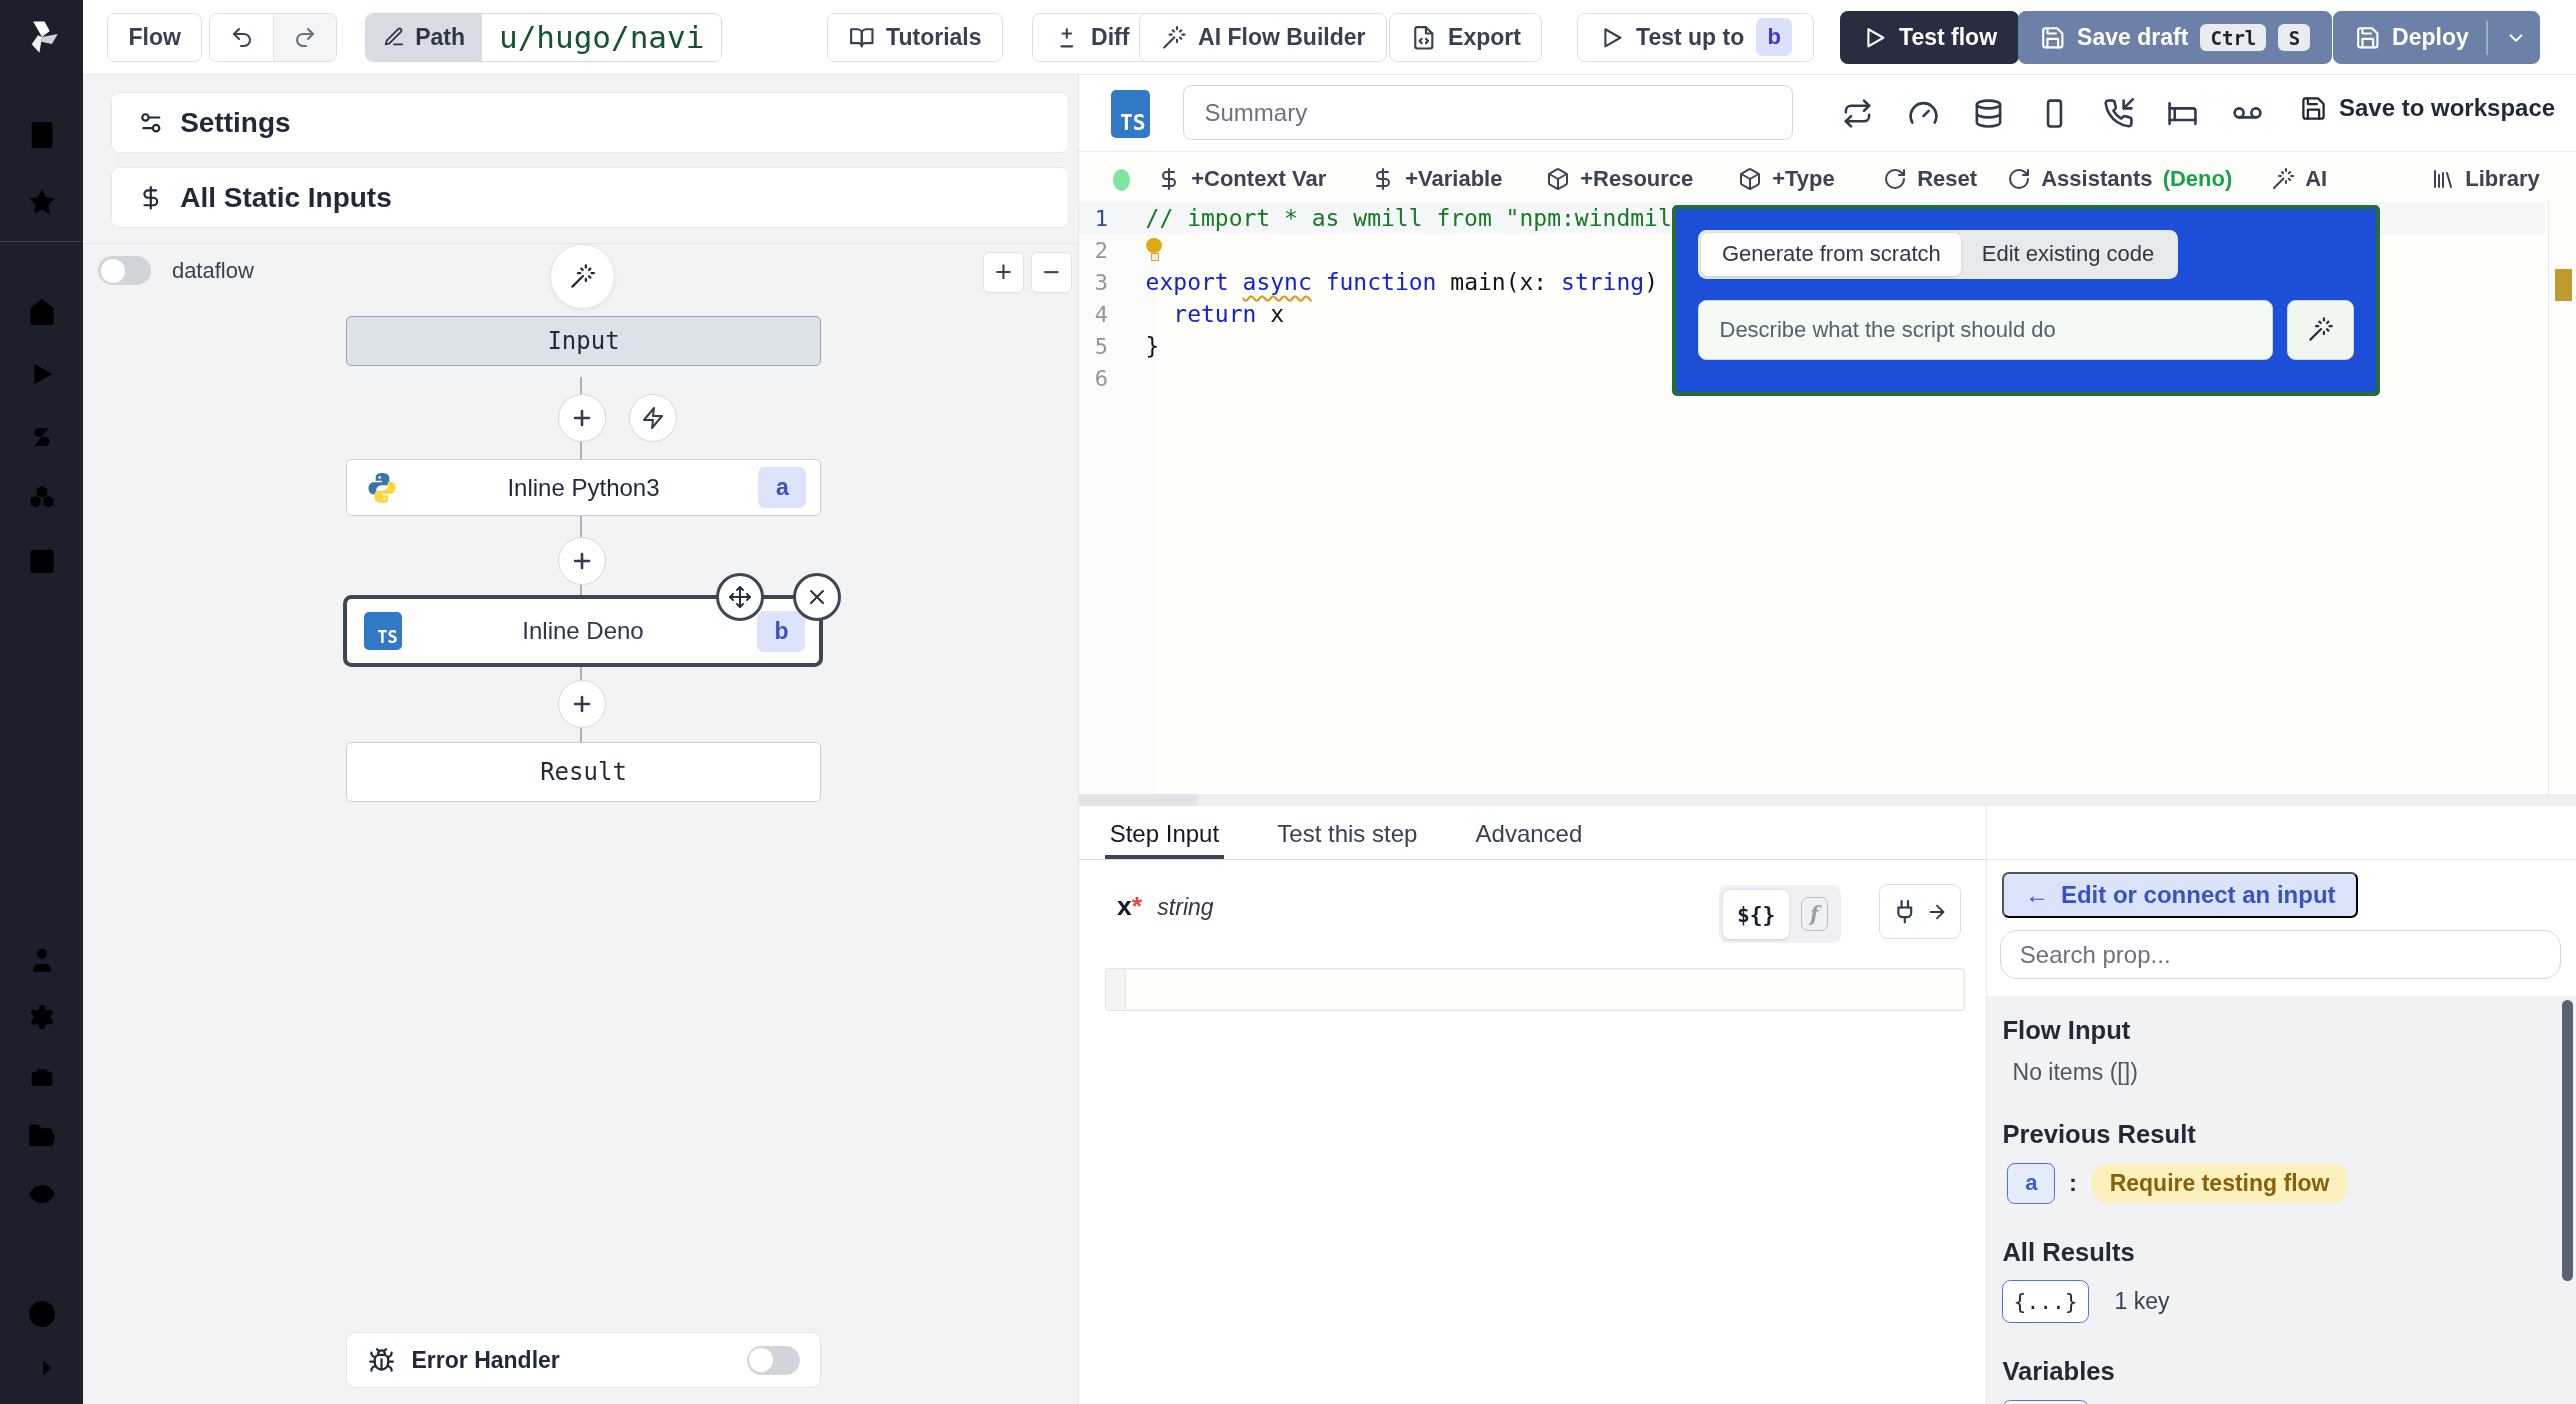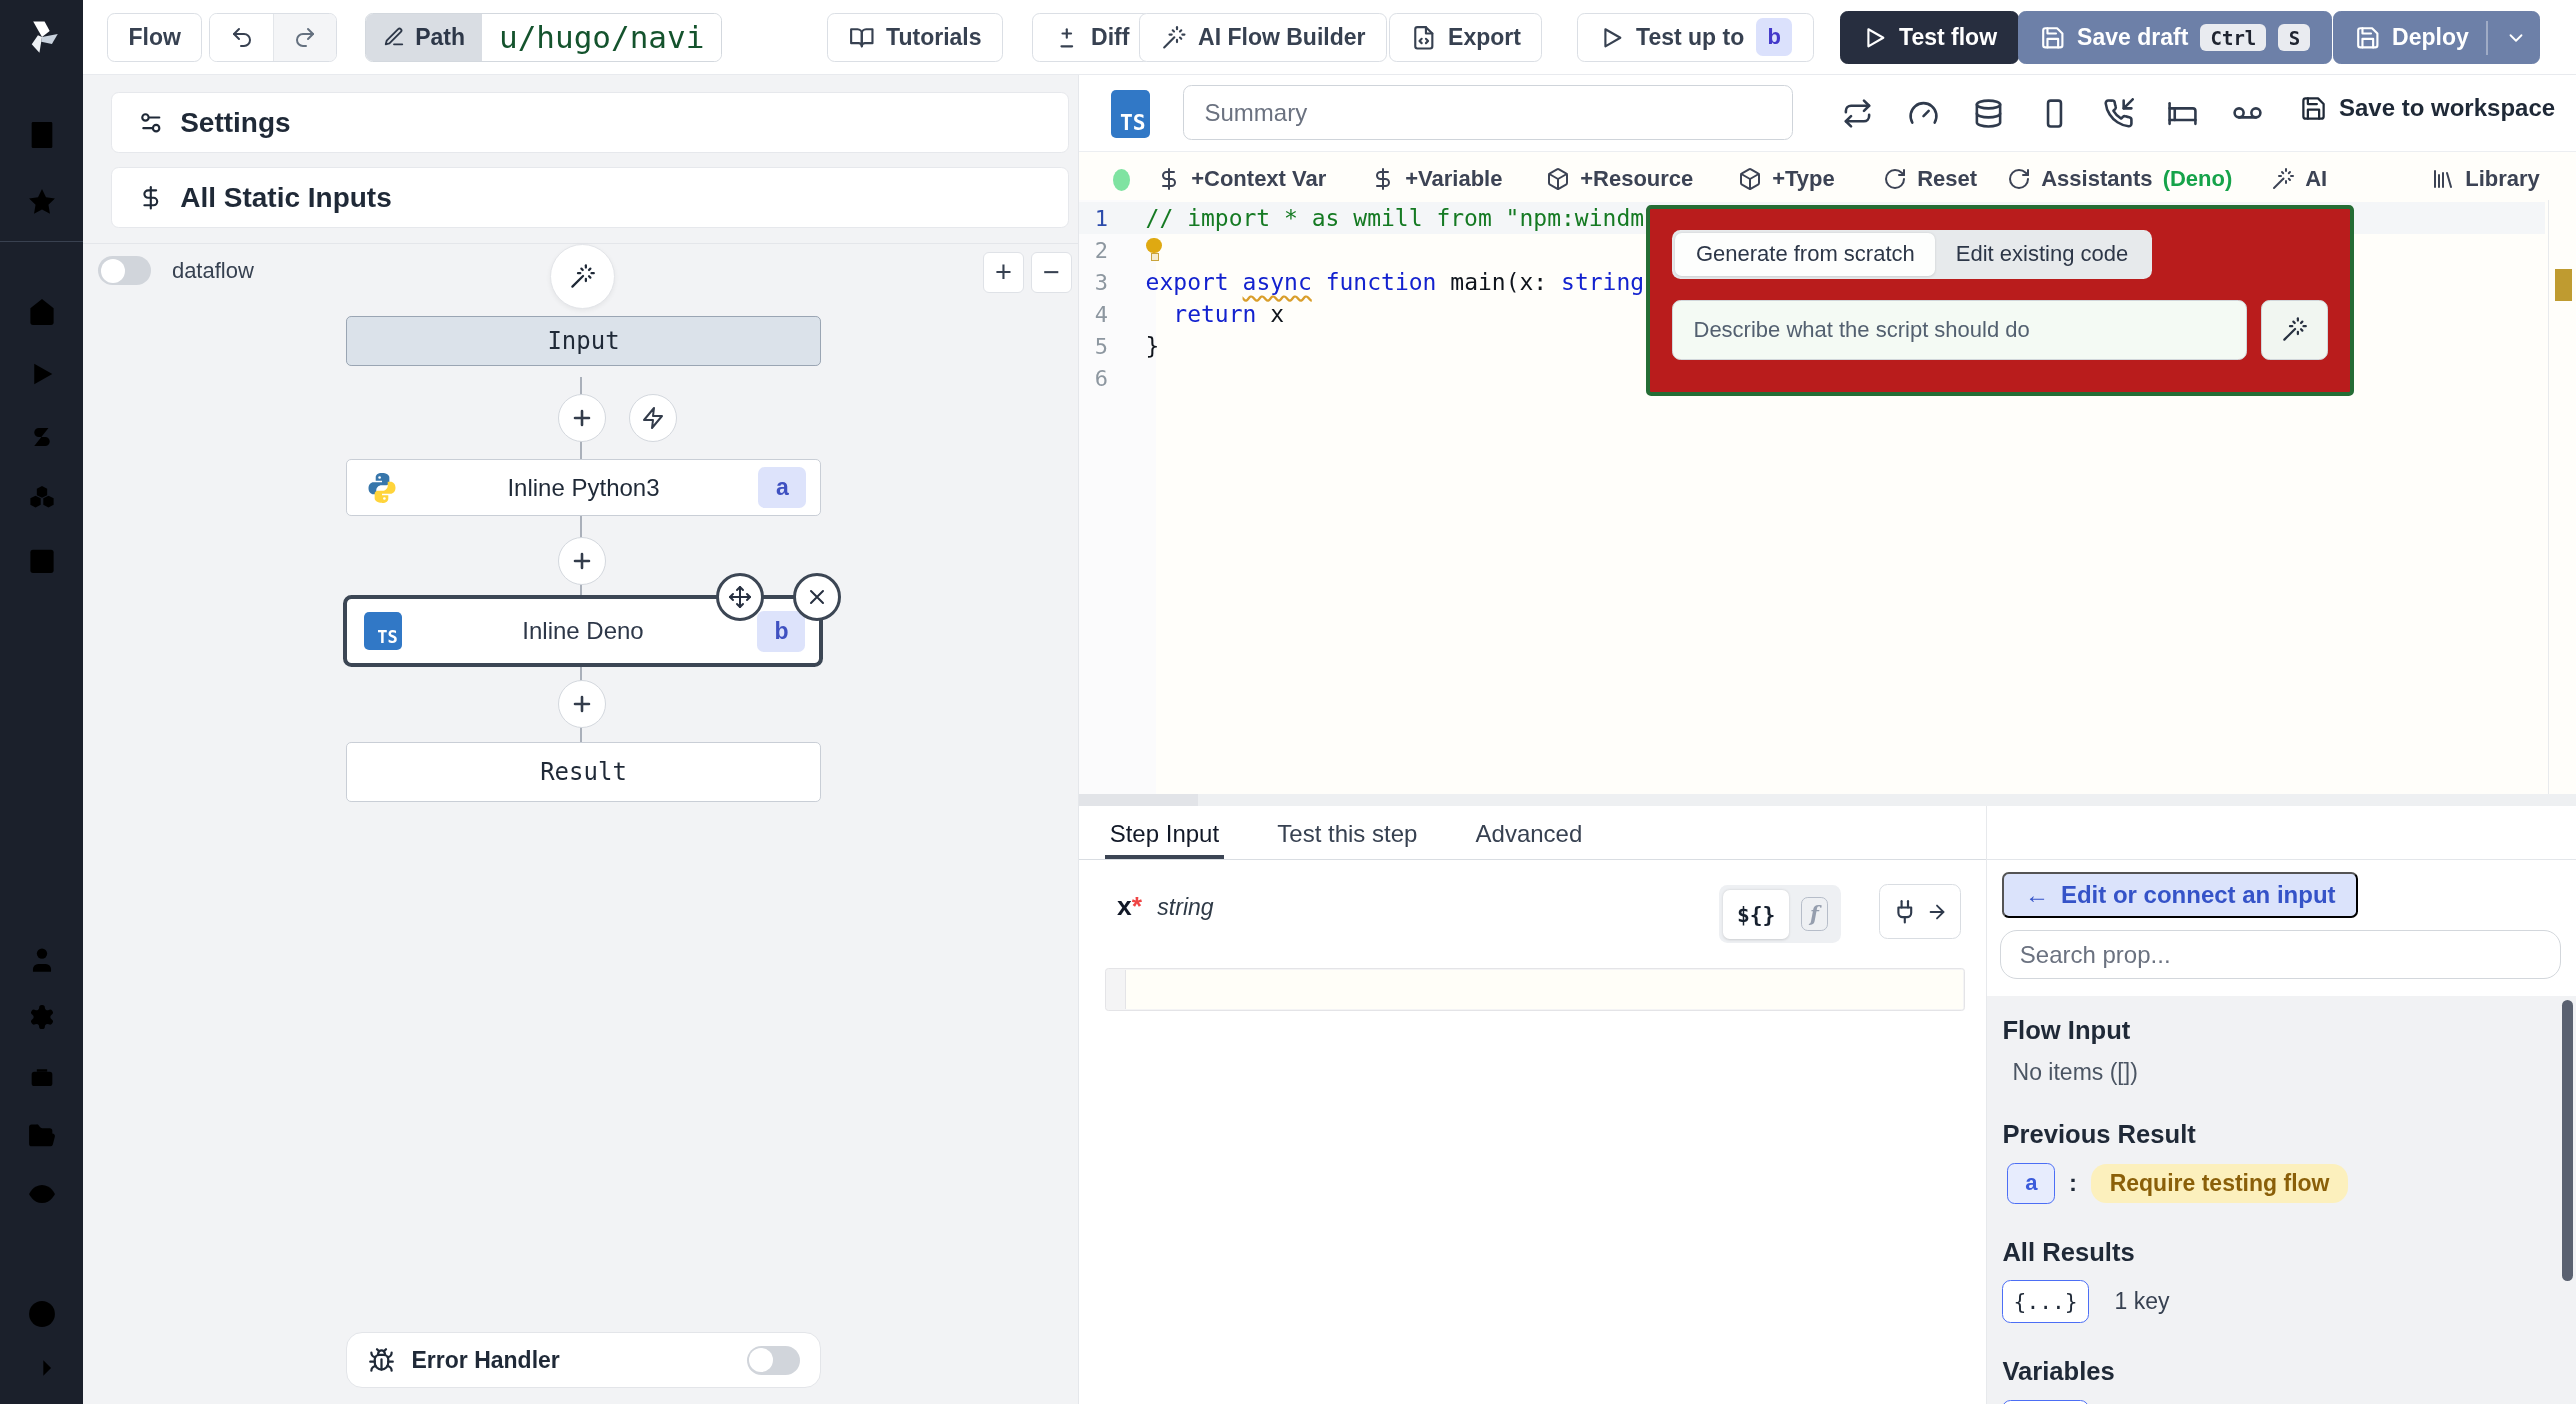--- a/index.html
+++ b/index.html
@@ -54,21 +54,21 @@
     display:flex; align-items:center; justify-content:center; color:#333c4b; cursor:pointer; z-index:3; }
   .gcircle .ic { width:24px; height:24px; }
   .sel-wrap { position:absolute; left:260px; top:520px; width:480px; height:72px; border:4.3px solid #3c4654; border-radius:8.5px; background:#fff;
     display:flex; align-items:center; cursor:pointer; }
   .node-icon { position:absolute; left:17px; width:36px; height:36px; }
   .ts-sq { background:#3178c6; color:#fff; border-radius:5.1px; display:flex; align-items:flex-end; justify-content:flex-end;
     font-weight:700; font-family:"DejaVu Sans Mono",monospace; padding:2.6px 4.3px; }
   .node-badge { position:absolute; right:13.6px; display:inline-flex; align-items:center; justify-content:center;
     width:48px; height:41px; background:#dde3fb; color:#3f51c1; border-radius:6.8px; font-weight:700; font-size:23px; }
   .sel-ctl { border-width:3.4px !important; border-color:#3c4654 !important; color:#273040; }
-  .errcard { position:absolute; left:263px; top:1257px; width:475px; height:56px; background:#fff; border:1.7px solid #e3e5e9; border-radius:16px;
+  .errcard { position:absolute; left:263px; top:1257px; width:475px; height:56px; background:#fff; border:1.7px solid #e3e5e9; border-radius:9px;
     display:flex; align-items:center; gap:17px; padding:0 20.5px; font-size:23px; font-weight:700; color:#1f2937; }
   .errcard .toggle { margin-left:auto; }
 
   
   .editor { position:absolute; left:1079px; top:75px; width:1497px; height:731px; background:#fffefa; }
   .ed-row1 { position:absolute; left:0; top:0; right:0; height:77px; background:#fff; border-bottom:1.7px solid #eceef1; }
   .ts-badge { position:absolute; left:32px; top:14.5px; width:39px; height:48px; font-size:21.3px; }
   .summary-input { position:absolute; left:104px; top:10.2px; width:610px; height:55px; border:1.7px solid #cfd4da; border-radius:8.5px;
     padding:0 20.5px; font-size:24px; color:#1f2937; background:#fff; outline:none; }
   .summary-input::placeholder { color:#6b7280; }
@@ -91,21 +91,21 @@
   .tk-sq { text-decoration:underline; text-decoration-style:wavy; text-decoration-color:#d99e2b; text-underline-offset:5.1px; }
   .bulb { display:inline-block; width:17px; height:24px; position:relative; }
   .bulb::before { content:""; position:absolute; top:0; left:0.9px; width:15.4px; height:15.4px; border-radius:50%; background:#dfa912; }
   .bulb::after { content:""; position:absolute; left:5.1px; top:14.5px; width:6.8px; height:6.8px; background:#f5ecce; border:0.9px solid #c9a43c; }
   .ruler-line { position:absolute; left:1469px; top:125px; bottom:12px; border-left:1.7px solid #e8eaed; }
   .ruler-mark { position:absolute; left:1476px; top:194px; width:17px; height:32px; background:#bf9b30; }
   .ed-bottom-strip { position:absolute; left:0; right:0; bottom:0; height:12px; background:#eef0f2; }
   .ed-hscroll { position:absolute; left:0; bottom:0; width:119px; height:12px; background:#e2e4e8; }
 
   
-  .ai-popup { position:absolute; left:567px; top:130px; width:708px; height:191px; background:#b91c1c; border:4.3px solid #256d35;
+  .ai-popup { position:absolute; left:593px; top:130px; width:708px; height:191px; background:#1d4ed8; border:4.3px solid #256d35;
     border-radius:5.1px; padding:20.5px 22px; z-index:6; }
   .ai-tabs { display:inline-flex; background:#e7eaec; border-radius:8.5px; padding:3.4px; }
   .ai-tab { padding:8.5px 20.5px; font-size:22px; color:#2d3748; border-radius:6.8px; cursor:pointer; white-space:nowrap; }
   .ai-tab.active { background:#fdfefd; box-shadow:0 0.9px 2.6px rgba(0,0,0,.12); }
   .ai-inrow { display:flex; margin-top:20.5px; gap:13.6px; }
   .ai-input { flex:1; height:60px; border:1.7px solid #d2d7db; border-radius:8.5px; background:#f4faf4; padding:0 20.5px; font-size:22px; color:#1f2937; outline:none; }
   .ai-input::placeholder { color:#536070; }
   .ai-wand { width:67px; height:60px; border:1.7px solid #d2d7db; border-radius:8.5px; background:#f1f6f1; display:flex; align-items:center; justify-content:center; color:#273040; cursor:pointer; }
 
   

